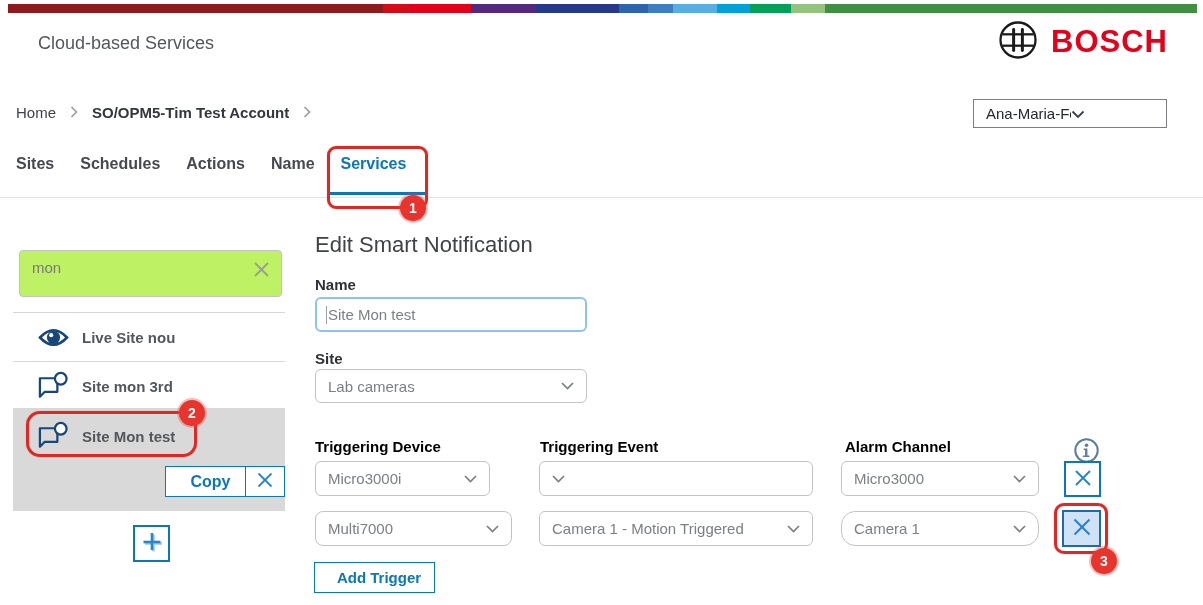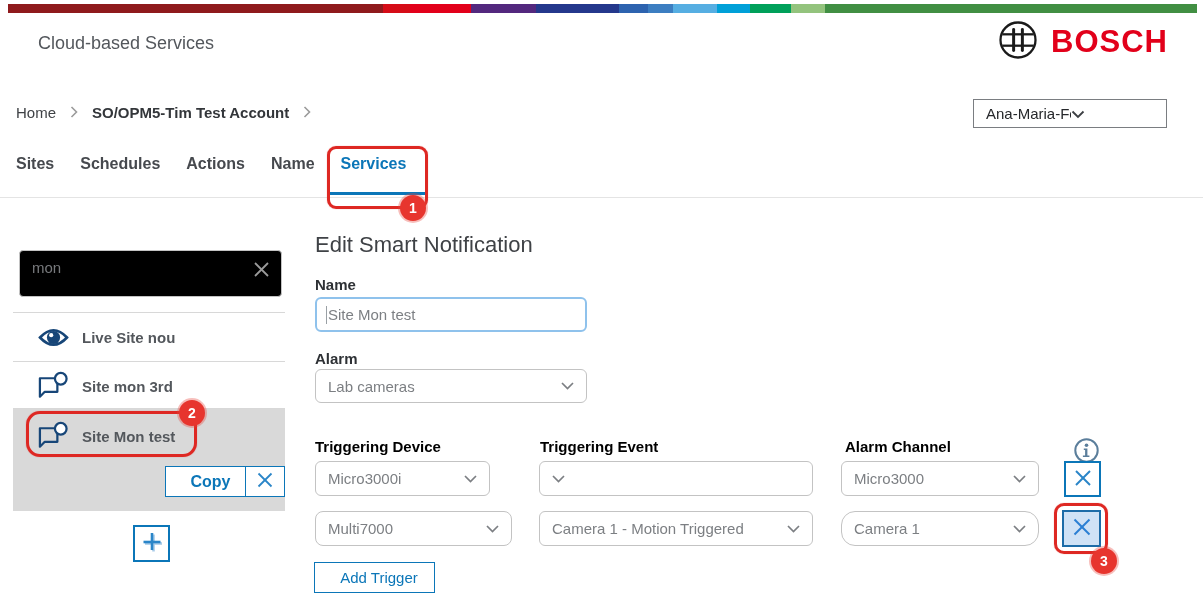--- a/index.html
+++ b/index.html
@@ -33,21 +33,21 @@
   .page-divider { left:0; top:197px; width:1203px; height:1px; background:#e4e4e4; }
 
   
   .red-rect { border:3px solid #de2823; border-radius:9px; box-shadow:0 0 1px rgba(222,40,35,.6); }
   .badge { width:26px; height:26px; border-radius:50%; background:#e7352e;
     box-shadow:0 0 0 2px rgba(231,70,60,.35); color:#fff; font-size:14px; font-weight:bold;
     display:flex; align-items:center; justify-content:center; }
 
   
   .search-box { left:19px; top:250px; width:263px; height:47px; border:1px solid #c3c3c3; border-radius:4px;
-    background:#000000; display:flex; align-items:flex-start; padding:8px 10px 0 12px; }
+    background:#bef264; display:flex; align-items:flex-start; padding:8px 10px 0 12px; }
   .search-box input { border:none; outline:none; flex:1; font-size:15px; color:#77797c;
     font-family:"Liberation Sans", sans-serif; background:transparent; }
   .divider { height:1px; background:#d8d8d8; }
   .side-item { left:13px; width:272px; height:48px; display:flex; align-items:center; gap:13px;
     padding-left:24px; font-size:15px; font-weight:bold; color:#53575c; cursor:pointer; }
   .side-item .ic { width:32px; display:flex; justify-content:center; }
   .selected-block { left:13px; top:409px; width:272px; height:102px; background:#d9d9d9; }
 
   .btn-blue { background:#fff; border:1.5px solid #0b76b8; color:#0b76b8; font-weight:bold;
     font-size:16px; display:flex; align-items:center; justify-content:center; cursor:pointer;
@@ -207,21 +207,21 @@
 </button>
 
 <div class="abs main-title">Edit Smart Notification</div>
 
 <div class="abs field-label" style="left:315px;top:276px;">Name</div>
 <div class="abs name-input">
   <span class="caret"></span>
   <input type="text" value="Site Mon test" style="">
 </div>
 
-<div class="abs field-label" style="left:315px;top:350px;">Alarm</div>
+<div class="abs field-label" style="left:315px;top:350px;">Site</div>
 <div class="abs sel" style="left:315px;top:369px;width:272px;height:34px;">
   <span>Lab cameras</span>
   <svg width="13" height="8" viewBox="0 0 13 8">
       <polyline points="1,1 6.5,6.5 12,1" fill="none" stroke="#7c7f83" stroke-width="1.7"></polyline>
     </svg>
 </div>
 
 <div class="abs col-head" style="left:315px;">Triggering Device</div>
 <div class="abs col-head" style="left:540px;">Triggering Event</div>
 <div class="abs col-head" style="left:845px;">Alarm Channel</div>
@@ -283,13 +283,13 @@
     <svg width="24" height="24" viewBox="0 0 24 24">
         <line x1="4.5" y1="4.5" x2="19.5" y2="19.5" stroke="#2a7fd4" stroke-width="2"></line>
         <line x1="19.5" y1="4.5" x2="4.5" y2="19.5" stroke="#2a7fd4" stroke-width="2"></line>
       </svg>
   </span>
 </button>
 
 <div class="abs red-rect" style="left:1054px;top:503px;width:54px;height:51px;border-radius:10px;"></div>
 <div class="abs badge" style="left:1091px;top:548px;">3</div>
 
-<button class="abs btn-blue" style="left:314px;top:562px;width:121px;height:31px;font-weight:normal;font-size:15px;padding-left:9px;">Add Trigger</button>
+<button class="abs btn-blue" style="left:314px;top:562px;width:121px;height:31px;font-weight:bold;font-size:15px;padding-left:9px;">Add Trigger</button>
 
 </body></html>

